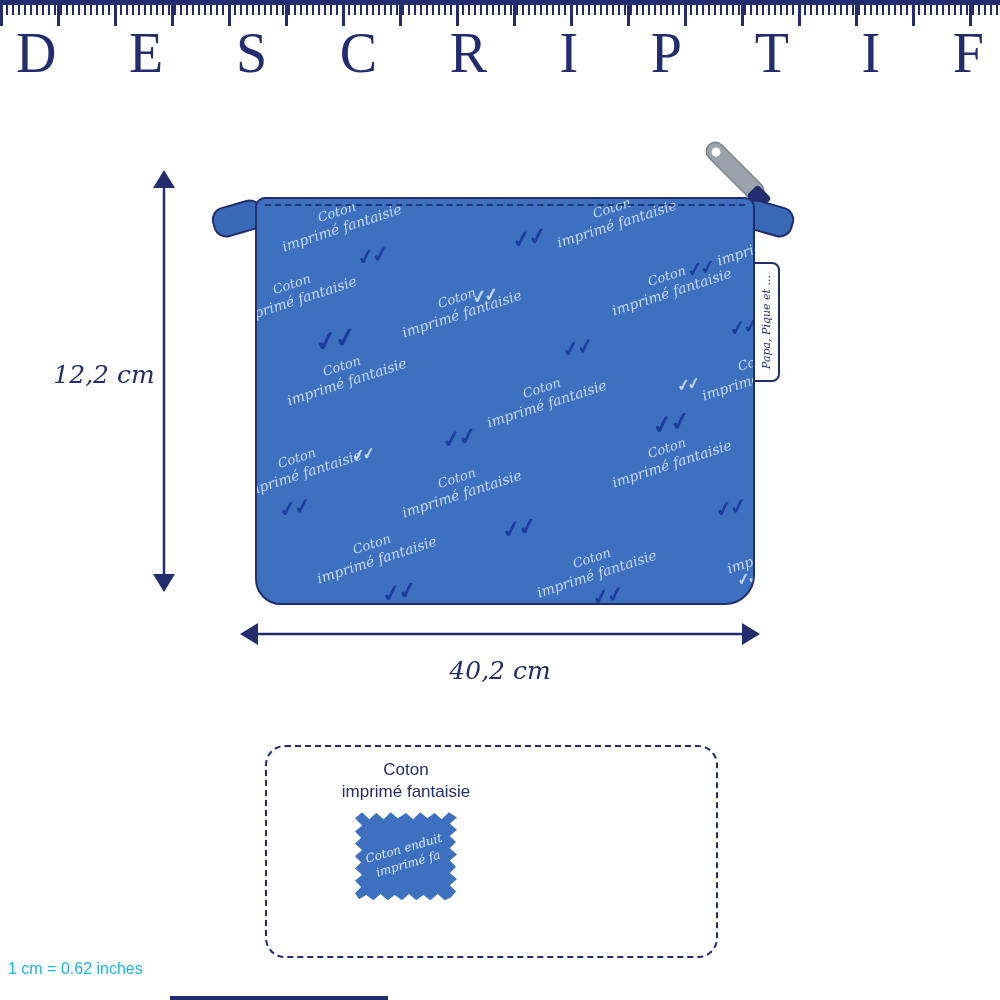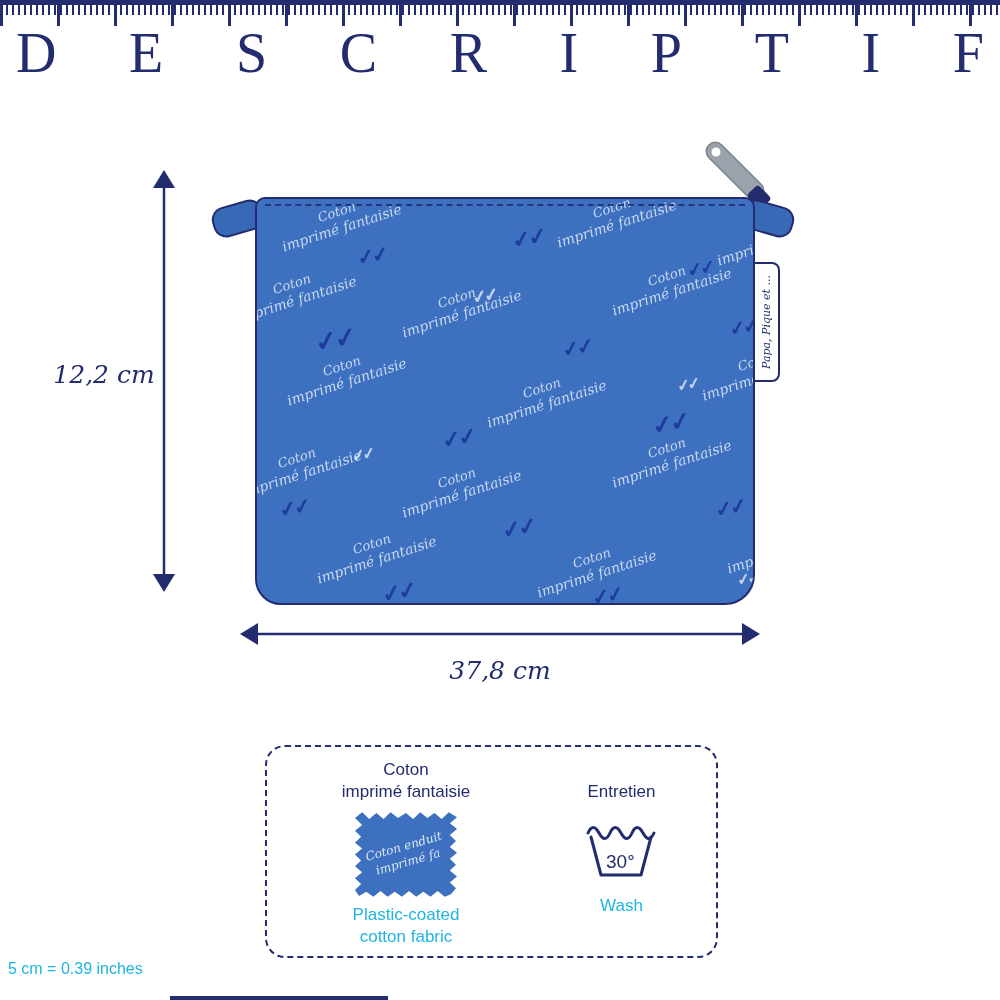--- a/index.html
+++ b/index.html
@@ -211,45 +211,32 @@
     <polygon points="16,0 5,18 27,18" fill="var(--navy)"></polygon>
     <polygon points="16,422 5,404 27,404" fill="var(--navy)"></polygon>
   </svg>
   <div class="dim-label height-label">12,2 cm</div>
 
   <svg class="h-arrow" width="520" height="32">
     <line x1="12" y1="16" x2="508" y2="16" stroke="var(--navy)" stroke-width="2.5"></line>
     <polygon points="0,16 18,5 18,27" fill="var(--navy)"></polygon>
     <polygon points="520,16 502,5 502,27" fill="var(--navy)"></polygon>
   </svg>
-  <div class="dim-label width-label">37,8 cm</div>
+  <div class="dim-label width-label">40,2 cm</div>
 
   <div class="info-box">
     <div class="col fabric-col">
       <div class="box-title">
         <div>Coton</div>
         <div>imprimé fantaisie</div>
       </div>
       <div class="swatch">
         <div class="swatch-text">
           <div>Coton enduit</div>
           <div>imprimé fa</div>
         </div>
       </div>
-      <div class="caption">
-        <div>Plastic-coated</div>
-        <div>cotton fabric</div>
-      </div>
-    </div>
-    <div class="col care-col">
-      <div class="box-title care-title">Entretien</div>
-      <svg class="wash-icon" width="76" height="62" viewBox="0 0 76 62">
-        <path d="M5,14 q5,-11 11,0 t11,0 t11,0 t11,0 t11,0 t11,0" fill="none" stroke="var(--navy)" stroke-width="3" stroke-linecap="round"></path>
-        <path d="M8,18 L18,56 L58,56 L68,18" fill="none" stroke="var(--navy)" stroke-width="3" stroke-linejoin="round" stroke-linecap="round"></path>
-        <text x="23" y="49" font-size="19" fill="var(--navy)" font-family="Liberation Sans, sans-serif">30°</text>
-      </svg>
-      <div class="caption care-caption">Wash</div>
     </div>
   </div>
 
-  <div class="conversion">5 cm = 0.39 inches</div>
+  <div class="conversion">1 cm = 0.62 inches</div>
   <div class="bottom-line"></div>
 </div>
 
 </body></html>

